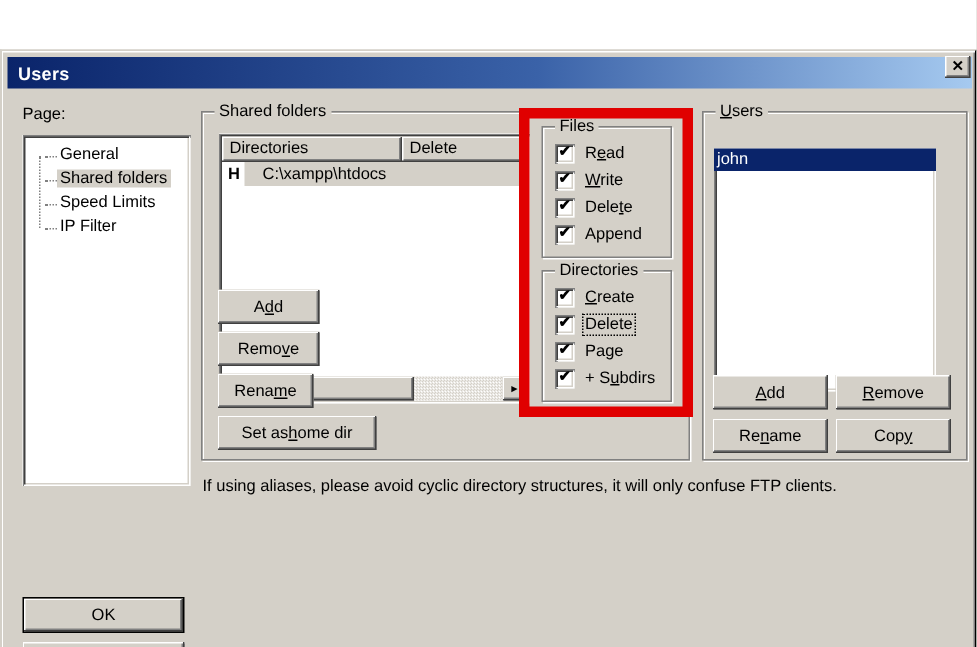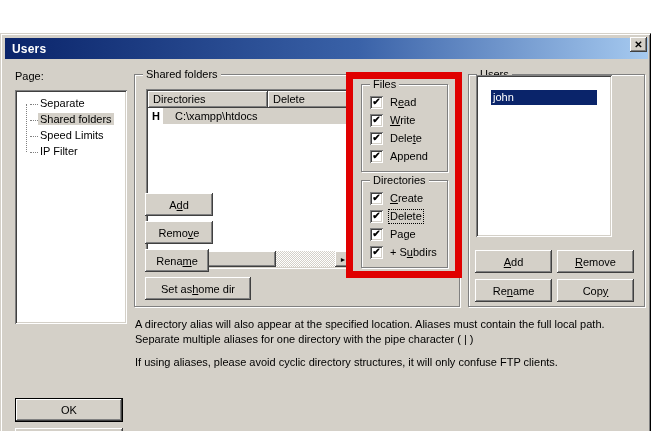--- a/index.html
+++ b/index.html
@@ -103,21 +103,21 @@
 
   
   .red-annotation {
     position: absolute; left: 345px; top: 38px; width: 116px; height: 206px;
     border: 7px solid var(--annotation-red,#e00000);
     z-index: 10; pointer-events: none;
   }
 
   
   .users-group { left: 467px; top: 40px; width: 177px; height: 233px; }
-  .users-list { position: absolute; left: 7px; top: 0; width: 136px; height: 162px; padding: 15px; }
+  .users-list { position: absolute; left: 7px; top: 24px; width: 148px; height: 162px; padding: 0; }
   .user-row { height: 15px; line-height: 15px; padding-left: 2px; }
   .user-row.selected { background: var(--selection-blue,#0a246a); color: #fff; }
   .users-buttons { position: absolute; left: 6px; top: 175px; display: grid; grid-template-columns: 77px 77px; gap: 6px 5px; }
 
   
   .info { position: absolute; left: 134px; top: 283px; width: 508px; }
   .info p { margin: 0 0 8px 0; line-height: 15px; }
   .ok-btn { position: absolute; left: 14px; top: 364px; width: 108px; height: 24px; border: 1px solid #000; }
   .cancel-btn { position: absolute; left: 14px; top: 394px; width: 108px; height: 36px; text-decoration: underline; }
 
@@ -130,21 +130,21 @@
 
   <div class="titlebar">
     <span class="title">Users</span>
   </div>
   <div class="close-btn">✕</div>
 
   <div class="page-label">Page:</div>
   <div class="tree sunken">
     <div class="tree-vline"></div>
     <div class="tree-item">
-      <span class="label">Separate</span>
+      <span class="label">General</span>
     </div>
     <div class="tree-item">
       <span class="label selected">Shared folders</span>
     </div>
     <div class="tree-item">
       <span class="label">Speed Limits</span>
     </div>
     <div class="tree-item">
       <span class="label">IP Filter</span>
     </div>
@@ -247,20 +247,19 @@
     </div>
     <div class="users-buttons">
       <div class="btn raised"><u>A</u>dd</div>
       <div class="btn raised"><u>R</u>emove</div>
       <div class="btn raised">Re<u>n</u>ame</div>
       <div class="btn raised">Cop<u>y</u></div>
     </div>
   </div>
 
   <div class="info">
-    <p>A directory alias will also appear at the specified location. Aliases must contain the full local path. Separate multiple aliases for one directory with the pipe character ( | )</p>
     <p>If using aliases, please avoid cyclic directory structures, it will only confuse FTP clients.</p>
   </div>
 
   <div class="btn ok-btn raised">OK</div>
   <div class="btn cancel-btn raised">Cancel</div>
 
 </div>
 
 </body></html>

